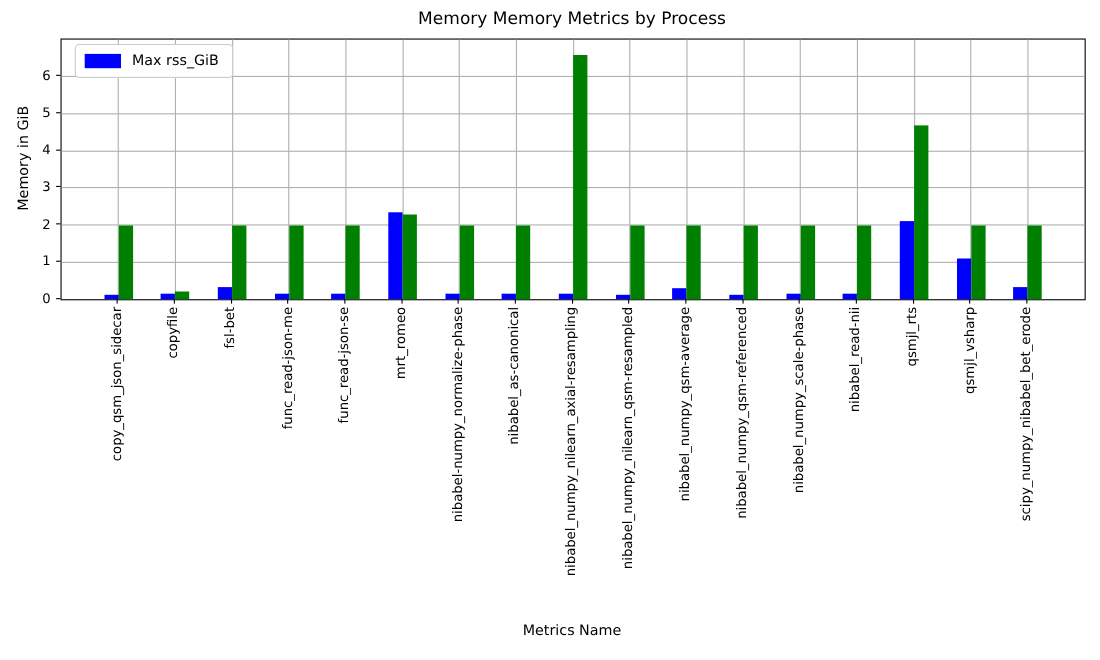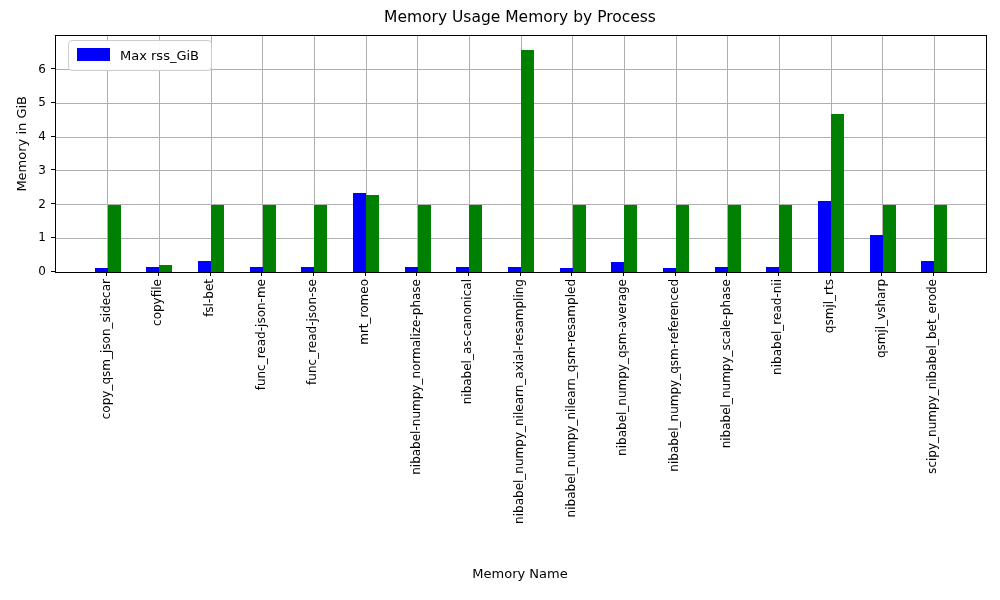--- a/index.html
+++ b/index.html
@@ -43,30 +43,30 @@
     text-align:center; font-size:13px; color:#000;
   }
   .legend {
     position:absolute; left:68px; top:40px;
     background:rgba(255,255,255,0.92);
     border:1px solid #cccccc; border-radius:4px;
     padding:7px 12px 7px 8px;
     display:flex; flex-direction:column; gap:6px;
     z-index:5;
   }
-  .legend-item { display:flex; gap:10px; }
+  .legend-item { display:flex; align-items:center; gap:10px; }
   .legend-swatch { width:33px; height:13px; display:inline-block; }
   .legend-label { font-size:13px; color:#000; white-space:nowrap; }
 </style>
 </head>
 <body>
 
 <div class="figure">
 
-  <div class="chart-title">Memory Usage Memory by Process</div>
+  <div class="chart-title">Memory Memory Metrics by Process</div>
 
   <div class="axes" id="axes">
       <div class="gridline-h" style="left: 0px; top: 201.786px; width: 930px; height: 1px;"></div>
       <div class="gridline-h" style="left: 0px; top: 168.071px; width: 930px; height: 1px;"></div>
       <div class="gridline-h" style="left: 0px; top: 134.357px; width: 930px; height: 1px;"></div>
       <div class="gridline-h" style="left: 0px; top: 100.643px; width: 930px; height: 1px;"></div>
       <div class="gridline-h" style="left: 0px; top: 66.9286px; width: 930px; height: 1px;"></div>
       <div class="gridline-h" style="left: 0px; top: 33.2143px; width: 930px; height: 1px;"></div>
       <div class="gridline-v" style="left: 51.1667px; top: 0px; width: 1px; height: 236px;"></div>
       <div class="bar" style="left: 38.6667px; width: 13px; height: 3.70857px; background: rgb(0, 0, 255);"></div>
@@ -115,21 +115,21 @@
       <div class="bar" style="left: 775px; width: 13px; height: 158.457px; background: rgb(0, 128, 0);"></div>
       <div class="gridline-v" style="left: 826.167px; top: 0px; width: 1px; height: 236px;"></div>
       <div class="bar" style="left: 813.667px; width: 13px; height: 37.0857px; background: rgb(0, 0, 255);"></div>
       <div class="bar" style="left: 826.667px; width: 13px; height: 67.4286px; background: rgb(0, 128, 0);"></div>
       <div class="gridline-v" style="left: 877.833px; top: 0px; width: 1px; height: 236px;"></div>
       <div class="bar" style="left: 865.333px; width: 13px; height: 10.7886px; background: rgb(0, 0, 255);"></div>
       <div class="bar" style="left: 878.333px; width: 13px; height: 67.4286px; background: rgb(0, 128, 0);"></div>
     </div>
 
   <div class="y-axis-label">Memory in GiB</div>
-  <div class="x-axis-label">Memory Name</div>
+  <div class="x-axis-label">Metrics Name</div>
 
   <div class="legend">
     <div class="legend-item">
       <span class="legend-swatch" id="swatch-0" style="background: rgb(0, 0, 255);"></span>
       <span class="legend-label">Max rss_GiB</span>
     </div>
   </div>
 
 <div class="ytick-mark" style="left: 51px; top: 270.5px; background: rgb(0, 0, 0);"></div>
     <div class="ytick-label" style="left: 12px; top: 264px;">0</div>

